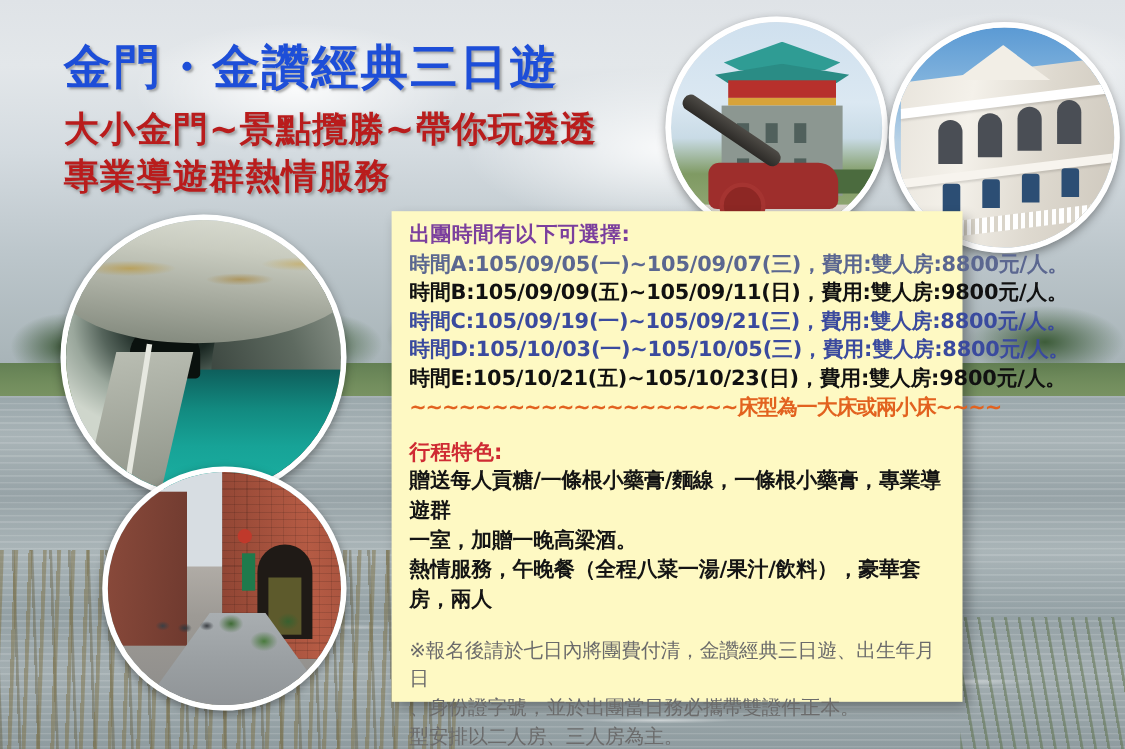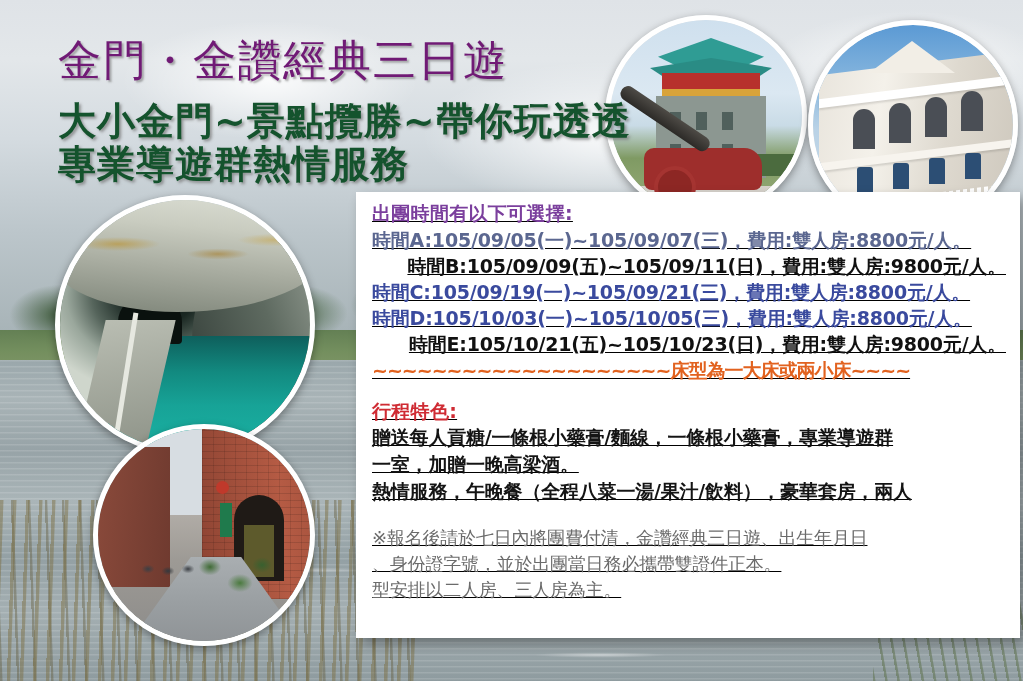--- a/index.html
+++ b/index.html
@@ -236,41 +236,40 @@
     position:absolute;left:40px;top:118px;width:62px;height:34px;
     background:
       radial-gradient(ellipse 9px 6px at 10px 22px,#3b3f44,rgba(59,63,68,0) 72%),
       radial-gradient(ellipse 9px 6px at 30px 24px,#34383d,rgba(52,56,61,0) 72%),
       radial-gradient(ellipse 9px 6px at 50px 22px,#3b3f44,rgba(59,63,68,0) 72%);
   }
 
   
   #title-main{
     position:absolute;left:58px;top:32px;
-    font-size:43px;font-weight:normal;letter-spacing:2px;
-    color:#701a75;
+    font-size:43px;font-weight:bold;letter-spacing:2px;
+    color:#1d4ed8;
     text-shadow:2px 2px 2px rgba(110,110,110,.55);
     white-space:nowrap;
   }
   .subtitle{
     position:absolute;left:58px;
-    font-size:38px;font-weight:bold;letter-spacing:1px;
-    color:#14532d;
+    font-size:32px;font-weight:bold;letter-spacing:1px;
+    color:#b91c1c;
     text-shadow:2px 2px 3px rgba(120,120,120,.75);
     white-space:nowrap;
   }
   #title-sub1{top:96px;}
   #title-sub2{top:139px;}
 
   
   #info-panel{
-    position:absolute;left:356px;top:192px;width:664px;height:446px;
-    background:#ffffff;
+    position:absolute;left:356px;top:192px;width:519px;height:446px;
+    background:#fef9c3;
     box-shadow:5px 6px 11px rgba(0,0,0,.33);
-    text-decoration:underline;
   }
   .panel-pad{padding:8px 14px 0 16px;}
 
   .sec-head-purple{
     color:#7b3f9d;font-size:19px;font-weight:bold;line-height:26px;
     margin:0 0 1px 0;letter-spacing:.3px;
   }
   .sec-head-red{
     color:#cf2b33;font-size:19px;font-weight:bold;line-height:26px;
     margin:0;letter-spacing:.3px;

